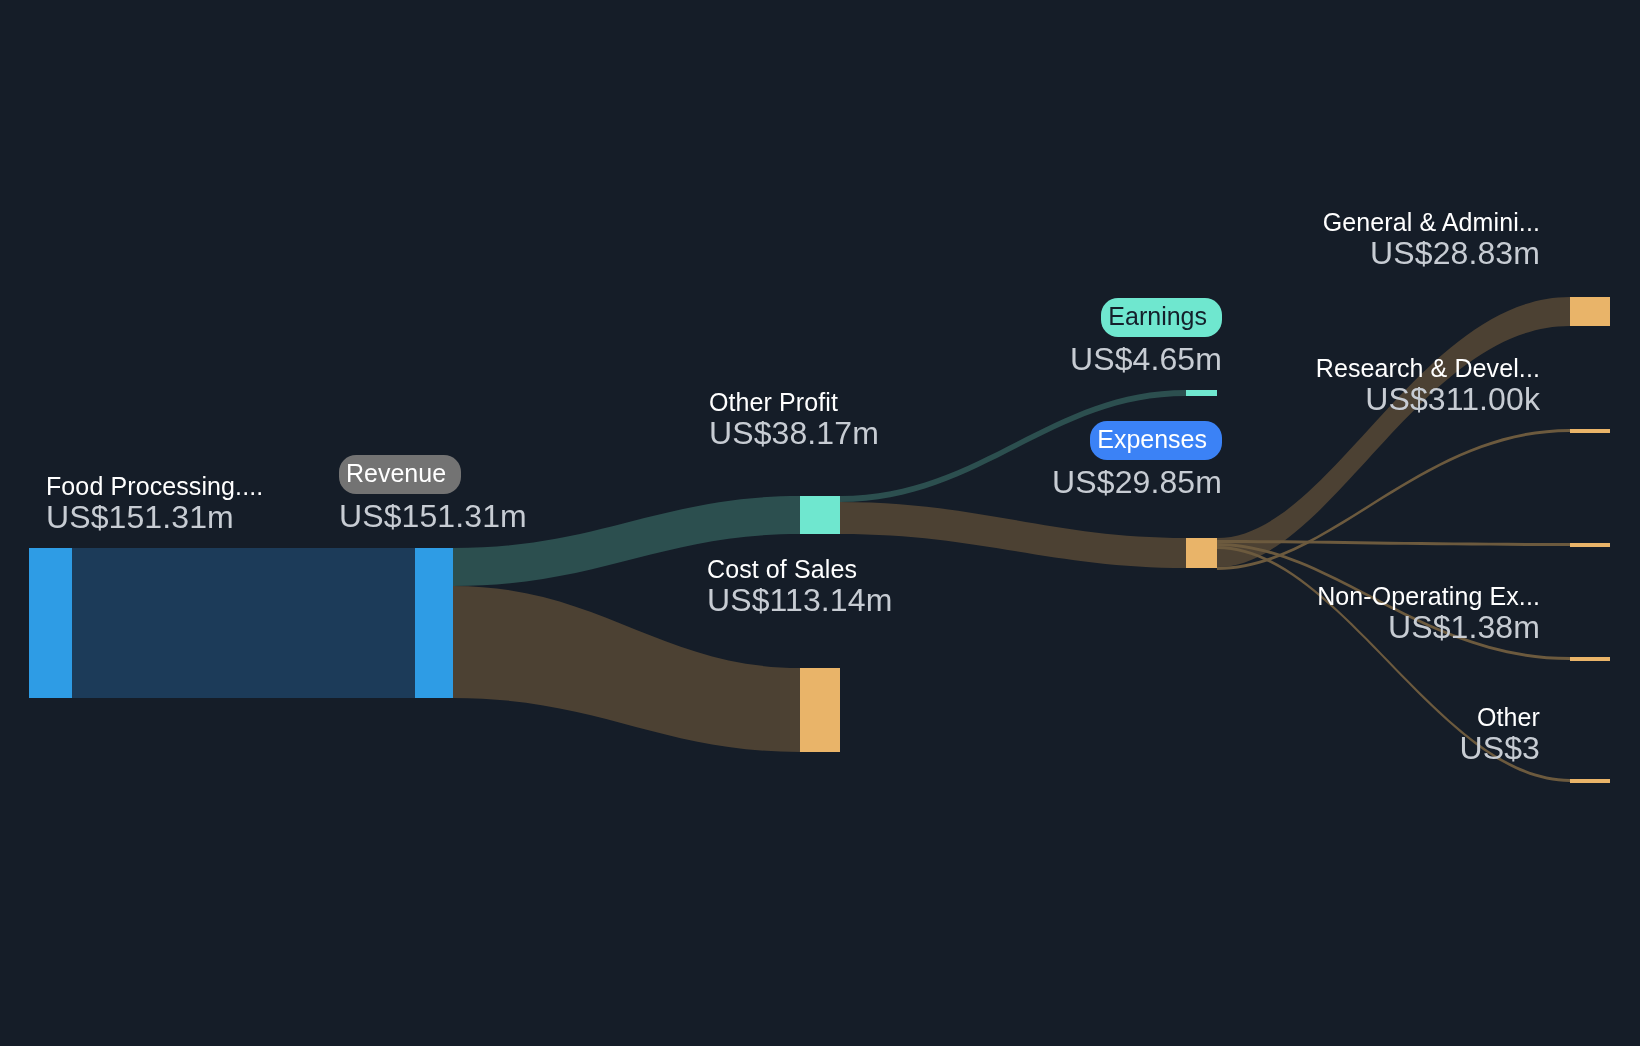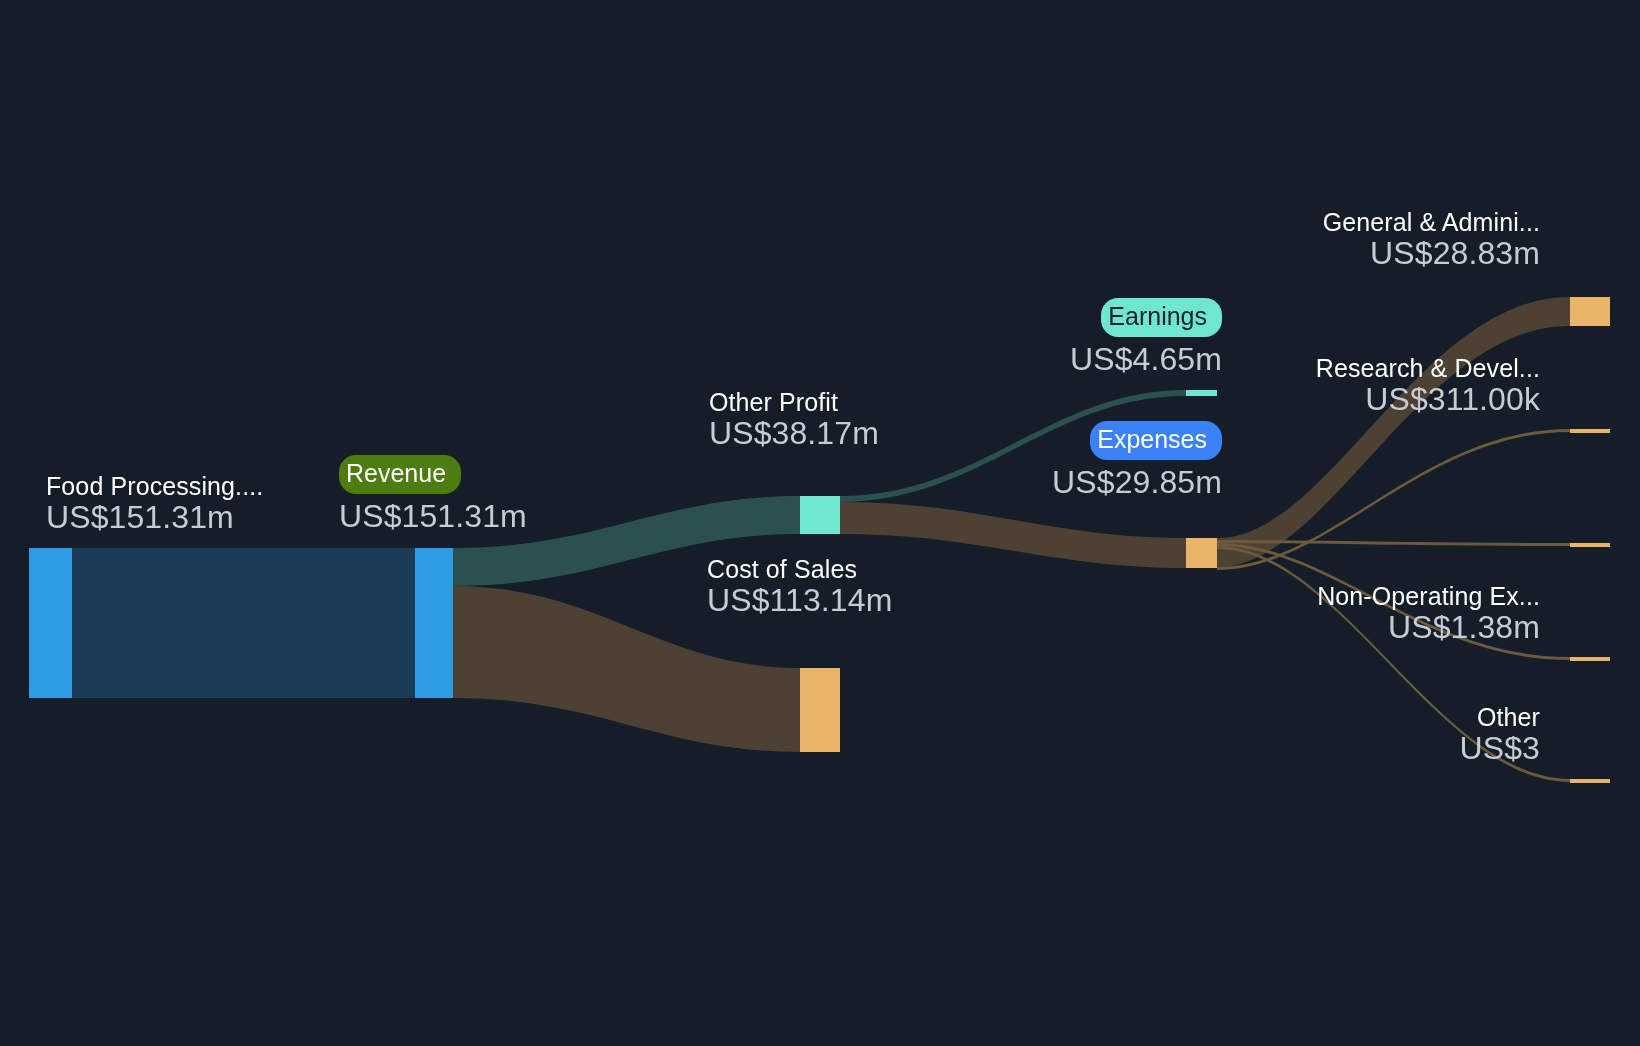--- a/index.html
+++ b/index.html
@@ -43,21 +43,21 @@
   }
   .align-left  { text-align: left; }
   .align-right { text-align: right; }
   .badge {
     display: inline-block;
     padding: 6px 15px 8px 7px;
     border-radius: 17px;
     font-size: 25px;
     line-height: 1;
   }
-  .badge-revenue  { background: #4d7c0f; color: #ffffff; }
+  .badge-revenue  { background: #737373; color: #ffffff; }
   .badge-earnings { background: #6fe7cf; color: #14202b; }
   .badge-expenses { background: #3b82f6; color: #ffffff; }
   .badge-row { display: block; margin-bottom: 5px; }
 </style>
 </head>
 <body>
 
 <div id="chart-root" style="background: rgb(21, 29, 40);">
 
   <svg id="sankey-svg" viewBox="0 0 1640 1046">

